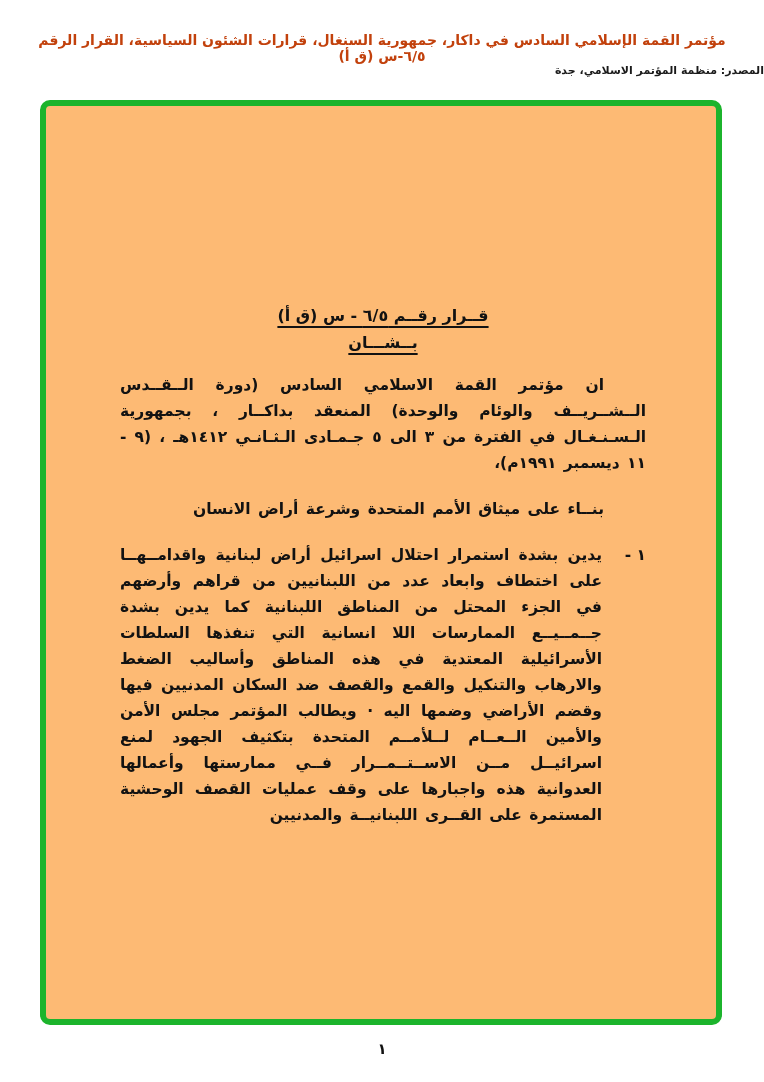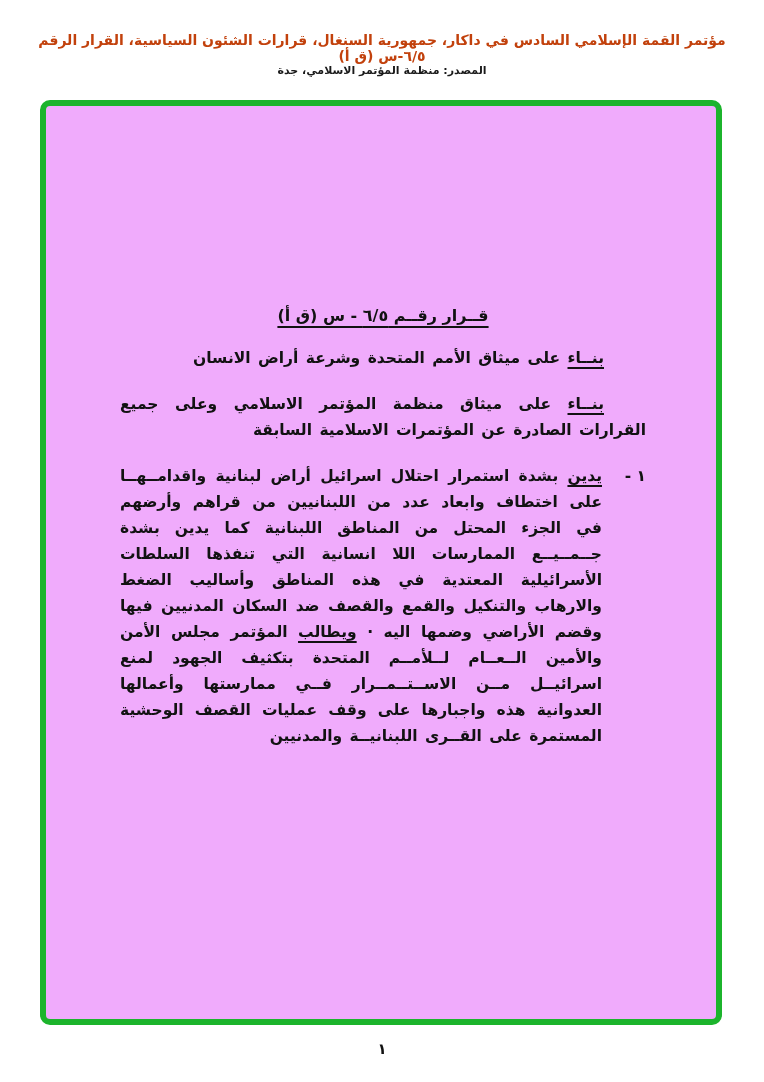--- a/index.html
+++ b/index.html
@@ -26,35 +26,35 @@
     font-weight: bold;
     color: #c2410c;
     letter-spacing: 0.2px;
   }
   .source-caption {
     position: absolute;
     top: 64px;
     left: 0;
     right: 0;
     direction: rtl;
-    text-align: center;
+    text-align: right;
     font-size: 11px;
     font-weight: bold;
     color: #1a1a1a;
   }
   .frame {
     position: absolute;
     top: 100px;
     left: 40px;
     width: 682px;
     height: 925px;
     border: 6px solid #1cb42c;
     border-radius: 10px;
     box-sizing: border-box;
-    background: #f0abfc;
+    background: #fdba74;
   }
   .content {
     position: absolute;
     top: 196px;
     right: 70px;
     left: 74px;
     direction: rtl;
   }
   .title-block {
     text-align: center;
@@ -72,21 +72,20 @@
     font-size: 15.5px;
     font-weight: bold;
     line-height: 26px;
     text-align: justify;
     text-align-last: right;
     text-indent: 42px;
     word-spacing: 2px;
     margin: 0 0 20px 0;
   }
   .lead {
-    text-decoration: underline;
     text-underline-offset: 4px;
     text-decoration-thickness: 1.5px;
   }
   .clause {
     display: flex;
     direction: rtl;
     font-size: 15.5px;
     font-weight: bold;
     line-height: 26px;
     margin-top: 4px;
@@ -115,26 +114,27 @@
 <body>
 
 <div class="top-caption">مؤتمر القمة الإسلامي السادس في داكار، جمهورية السنغال، قرارات الشئون السياسية، القرار الرقم ٦/٥-س (ق أ)</div>
 <div class="source-caption">المصدر: منظمة المؤتمر الاسلامي، جدة</div>
 
 <div class="frame" style="border-color: rgb(28, 180, 44);">
   <div class="content">
 
     <div class="title-block">
       <div><span class="title-line">قــرار رقــم ٦/٥ - س (ق أ)</span></div>
+      <div><span class="title-line">بــشـــان</span></div>
     </div>
 
+    <p class="para"><span class="lead"></span><span>ان مؤتمر القمة الاسلامي السادس (دورة الــقــدس الــشــريــف والوئام والوحدة) المنعقد بداكــار ، بجمهورية الـسـنـغـال في الفترة من ٣ الى ٥ جـمـادى الـثـانـي ١٤١٢هـ ، (٩ - ١١ ديسمبر ١٩٩١م)،</span></p>
 
     <p class="para"><span class="lead">بنــاء</span><span> على ميثاق الأمم المتحدة وشرعة أراض الانسان</span></p>
 
-    <p class="para"><span class="lead">بنــاء</span><span> على ميثاق منظمة المؤتمر الاسلامي وعلى جميع القرارات الصادرة عن المؤتمرات الاسلامية السابقة</span></p>
 
 
 
     <div class="clause">
       <div class="clause-num">١ -</div>
       <div class="clause-text"><span class="lead">يدين</span><span> بشدة استمرار احتلال اسرائيل أراض لبنانية واقدامــهــا على اختطاف وابعاد عدد من اللبنانيين من قراهم وأرضهم في الجزء المحتل من المناطق اللبنانية كما يدين بشدة جــمــيــع الممارسات اللا انسانية التي تنفذها السلطات الأسرائيلية المعتدية في هذه المناطق وأساليب الضغط والارهاب والتنكيل والقمع والقصف ضد السكان المدنيين فيها وقضم الأراضي وضمها اليه · </span><span class="lead">ويطالب</span><span> المؤتمر مجلس الأمن والأمين الــعــام لــلأمــم المتحدة بتكثيف الجهود لمنع اسرائيــل مــن الاســتــمــرار فــي ممارستها وأعمالها العدوانية هذه واجبارها على وقف عمليات القصف الوحشية المستمرة على القــرى اللبنانيــة والمدنيين</span></div>
     </div>
 
   </div>
 </div>

